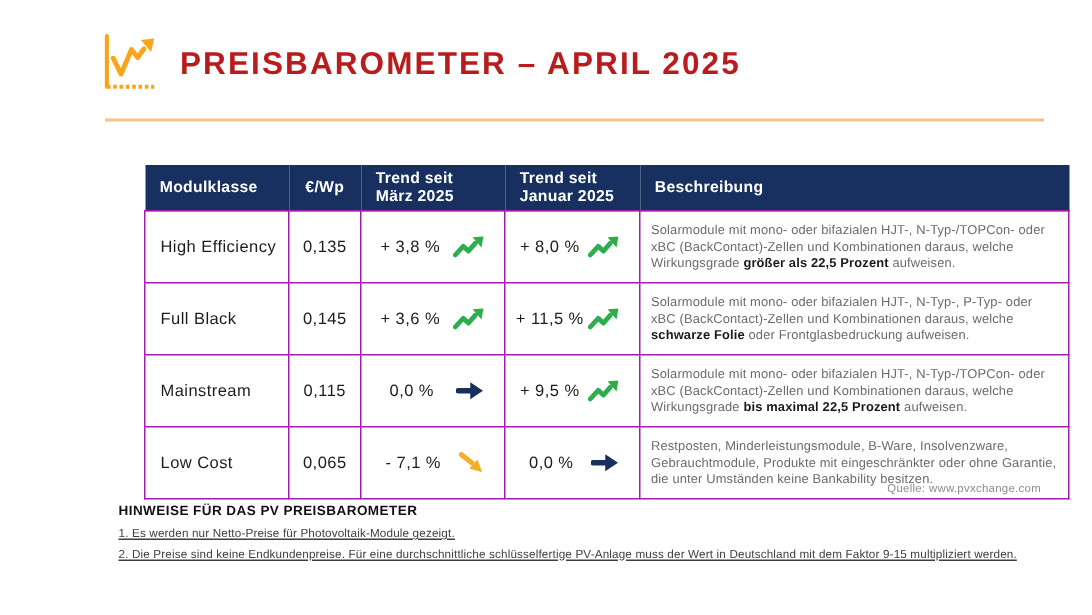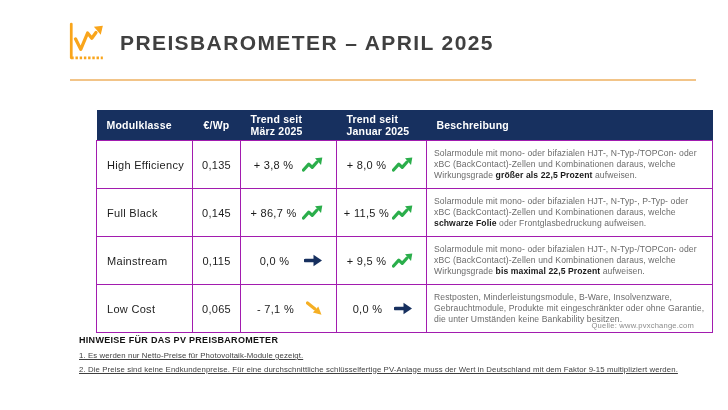--- a/index.html
+++ b/index.html
@@ -2,21 +2,21 @@
 <html><head>
 <meta charset="utf-8">
 <style>
   html,body{margin:0;padding:0;background:#fff;}
   body{width:728px;height:410px;position:relative;overflow:hidden;
        font-family:"Liberation Sans",sans-serif;-webkit-font-smoothing:antialiased;}
 
   
   .hdr-logo{position:absolute;left:66px;top:20px;width:40px;height:44px;}
   .hdr-title{position:absolute;left:120px;top:31px;font-size:21px;font-weight:700;
-             letter-spacing:1.4px;color:#404040;white-space:nowrap;}
+             letter-spacing:1.4px;color:#b91c1c;white-space:nowrap;}
   .hdr-rule{position:absolute;left:70px;top:79px;width:626px;height:2px;background:#f2c488;}
 
   
   .tbl-wrap{position:absolute;left:96px;top:110px;width:616px;}
   table{border-collapse:collapse;table-layout:fixed;width:616px;}
   col.c1{width:96px;}col.c2{width:48px;}col.c3{width:96px;}col.c4{width:90px;}col.c5{width:286px;}
   thead th{background:#17305f;color:#ffffff;font-size:10.5px;font-weight:700;
            height:30px;vertical-align:middle;text-align:left;padding:0 0 0 10px;
            white-space:pre-line;line-height:1.15;letter-spacing:.2px;border:0;}
   thead th.center{text-align:center;padding:0;}
@@ -102,21 +102,21 @@
               </span>
     </div>
           </td>
           <td class="c-desc"><span class="">Solarmodule mit mono- oder bifazialen HJT-, N-Typ-/TOPCon- oder xBC (BackContact)-Zellen und Kombinationen daraus, welche Wirkungsgrade </span><span class="b">größer als 22,5 Prozent</span><span class=""> aufweisen.</span></td>
         </tr>
         <tr>
           <td class="c-name">Full Black</td>
           <td class="c-price">0,145</td>
           <td class="c-trend">
     <div class="trend-in">
-      <span class="tv">+ 86,7 %</span>
+      <span class="tv">+ 3,6 %</span>
       <span class="arrow">
                 <svg width="21" height="15" viewBox="0 0 21 15">
     <path d="M1.5 13 L6.8 7.2 L10.2 10.4 L14.8 5.2" stroke="#2bae4b" stroke-width="3.2" fill="none" stroke-linecap="round" stroke-linejoin="round"></path>
     <path d="M13 1.2 L20.3 0.6 L19 8 Z" fill="#2bae4b"></path>
                 </svg>
               </span>
     </div>
           </td>
           <td class="c-trend">
     <div class="trend-in">

